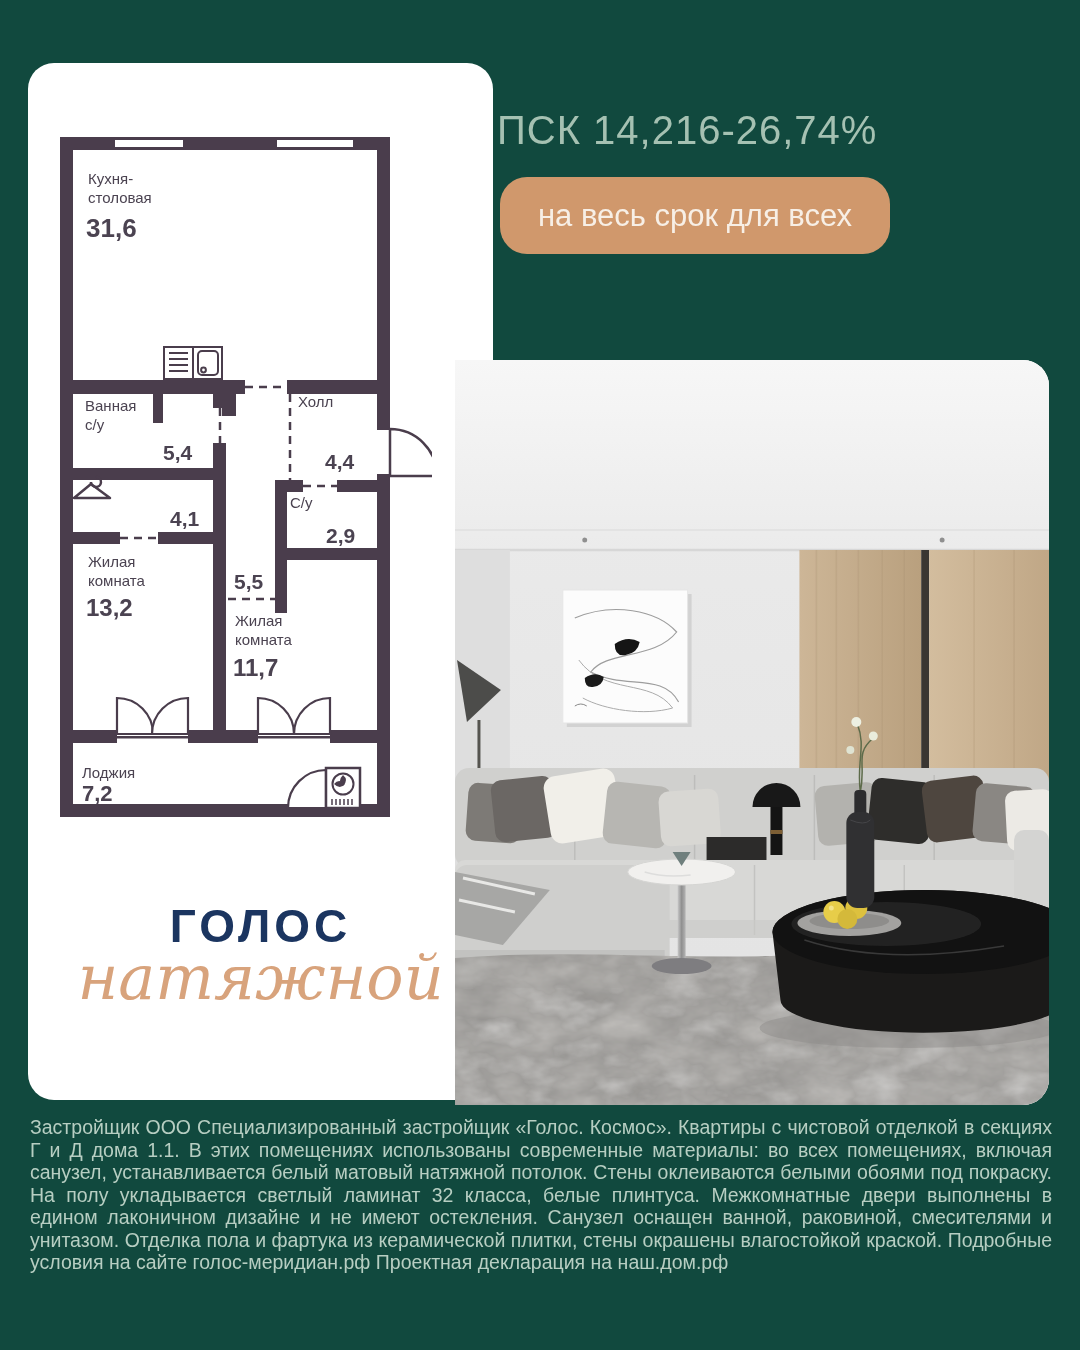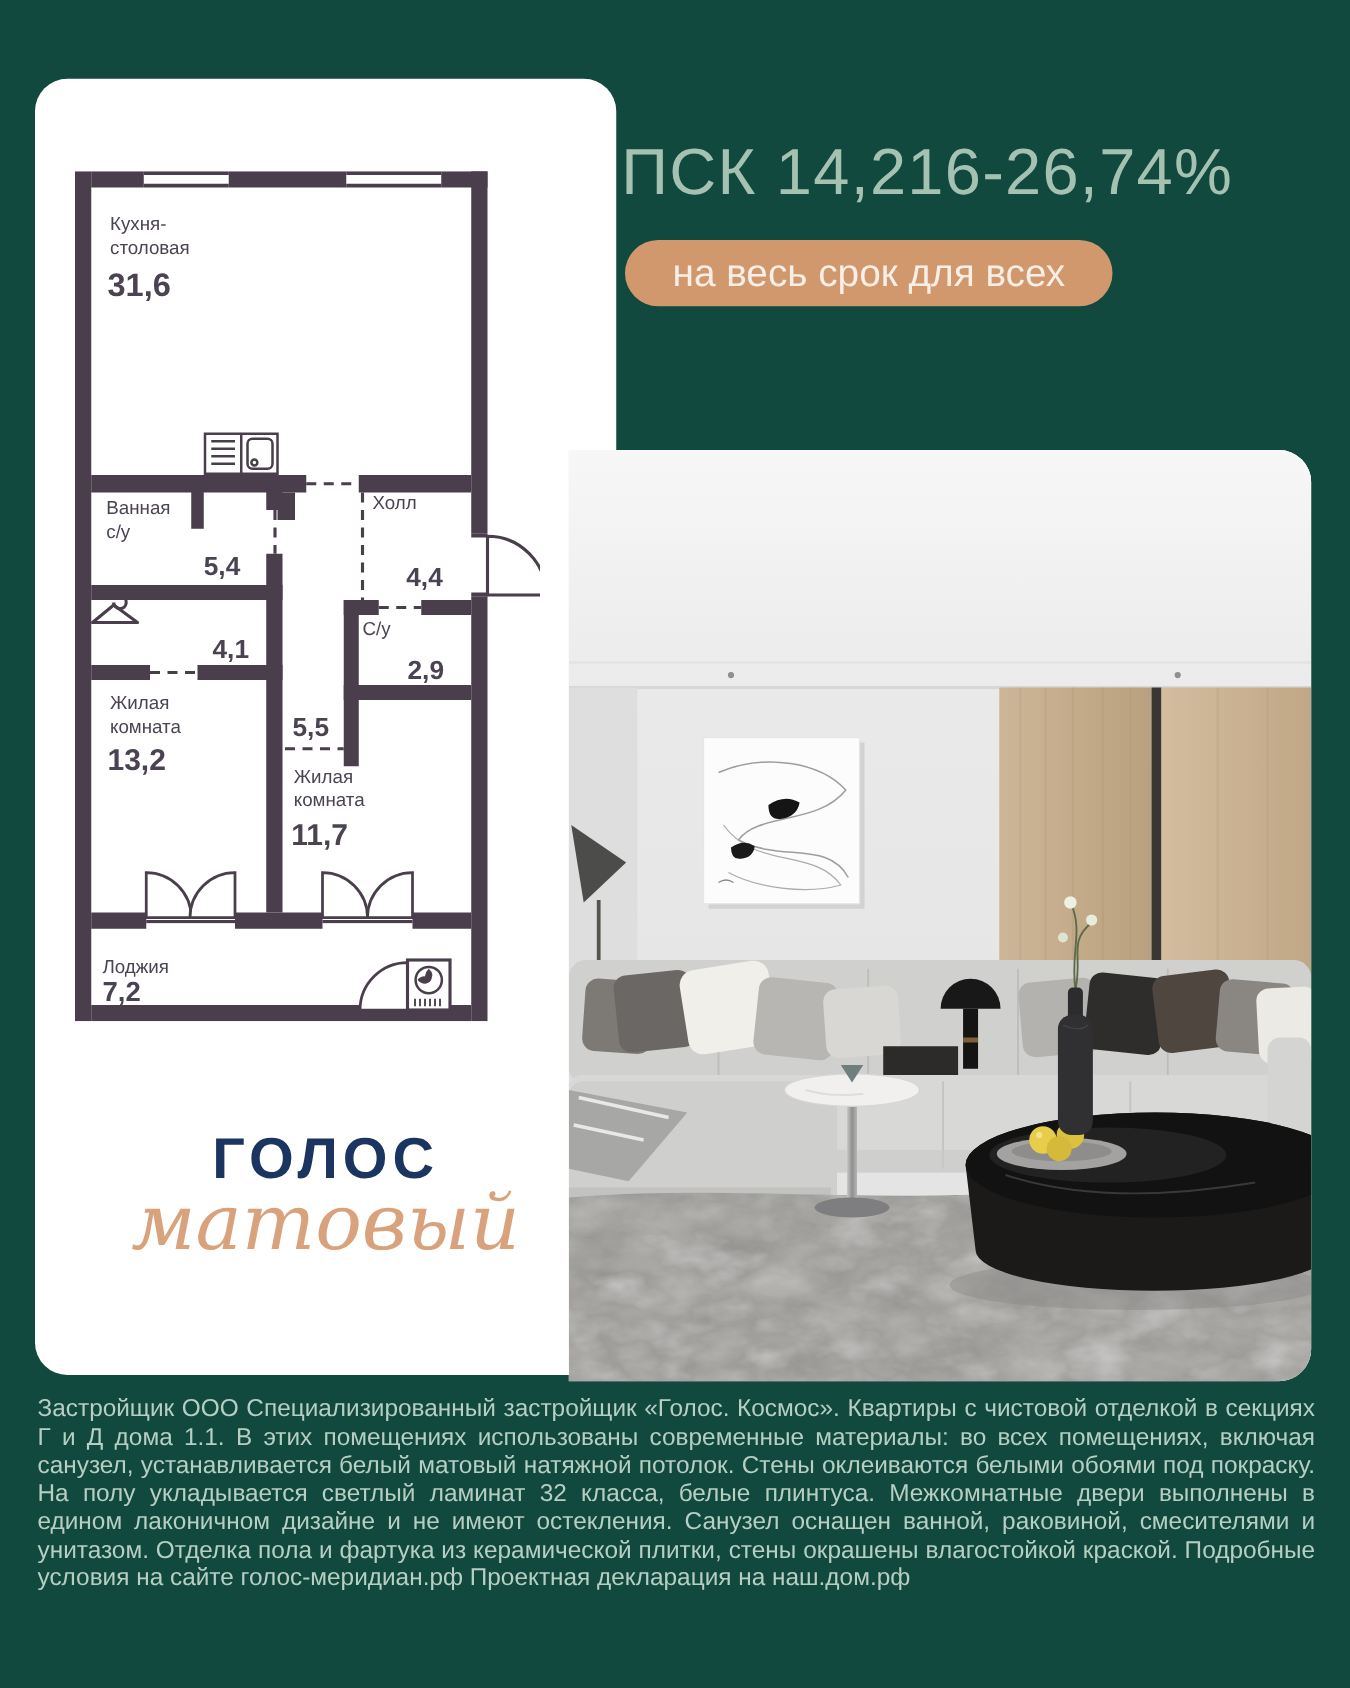--- a/index.html
+++ b/index.html
@@ -15,24 +15,24 @@
   .rnum-lg{font-size:24px;font-weight:bold;}
   .rnum-xl{font-size:26px;font-weight:bold;}
   .loglabel{font-size:15px;}
   .lognum{font-size:22px;font-weight:bold;}
   .logo-wrap{position:absolute;left:0;right:0;top:836px;text-align:center;}
   .logo-top{font-size:46px;font-weight:bold;letter-spacing:4px;color:#1B3560;text-align:center;}
   .logo-script{margin-top:-6px;font-family:"DejaVu Serif",serif;font-style:italic;
                font-size:62px;color:#D8A37C;line-height:1;}
   
   .offer{position:absolute;left:497px;top:108px;width:560px;}
-  .psk{font-size:52px;letter-spacing:1px;color:#A5C1B2;white-space:nowrap;}
+  .psk{font-size:40px;letter-spacing:1px;color:#A5C1B2;white-space:nowrap;}
   .rate{margin-top:6px;font-size:64px;color:#F4F6F3;white-space:nowrap;}
   .badge{display:inline-flex;align-items:center;margin-top:24px;margin-left:3px;height:53px;
-         padding:0 38px;border-radius:27px;background:#D0986C;color:#F7EFE6;font-size:31px;
+         padding:12px 38px;border-radius:27px;background:#D0986C;color:#F7EFE6;font-size:31px;
          white-space:nowrap;}
   
   .photo{position:absolute;left:455px;top:360px;width:594px;height:745px;
          border-radius:0 26px 26px 0;overflow:hidden;background:#e9e9e9;}
   .photo svg{display:block;width:100%;height:100%;}
   
   .disclaimer{position:absolute;left:30px;top:1116px;width:1022px;color:#B7CEC2;
               font-size:19.5px;line-height:22.5px;text-align:justify;}
 </style>
 </head>
@@ -145,21 +145,21 @@
         <text class="rnum" x="174" y="452">5,5</text>
         <text class="rlabel" x="175" y="489">Жилая</text>
         <text class="rlabel" x="175" y="508">комната</text>
         <text class="rnum-lg" x="173" y="539">11,7</text>
         <text class="loglabel" x="22" y="641">Лоджия</text>
         <text class="lognum" x="22" y="664">7,2</text>
       </g>
     </svg>
     <div class="logo-wrap">
       <div class="logo-top">ГОЛОС</div>
-      <div class="logo-script">матовый</div>
+      <div class="logo-script">натяжной</div>
     </div>
   </div>
 
   <div class="offer">
     <div class="psk">ПСК 14,216-26,74%</div>
     <div class="badge">на весь срок для всех</div>
   </div>
 
   <div class="photo">
     <svg viewBox="0 0 595 745" preserveAspectRatio="none">

